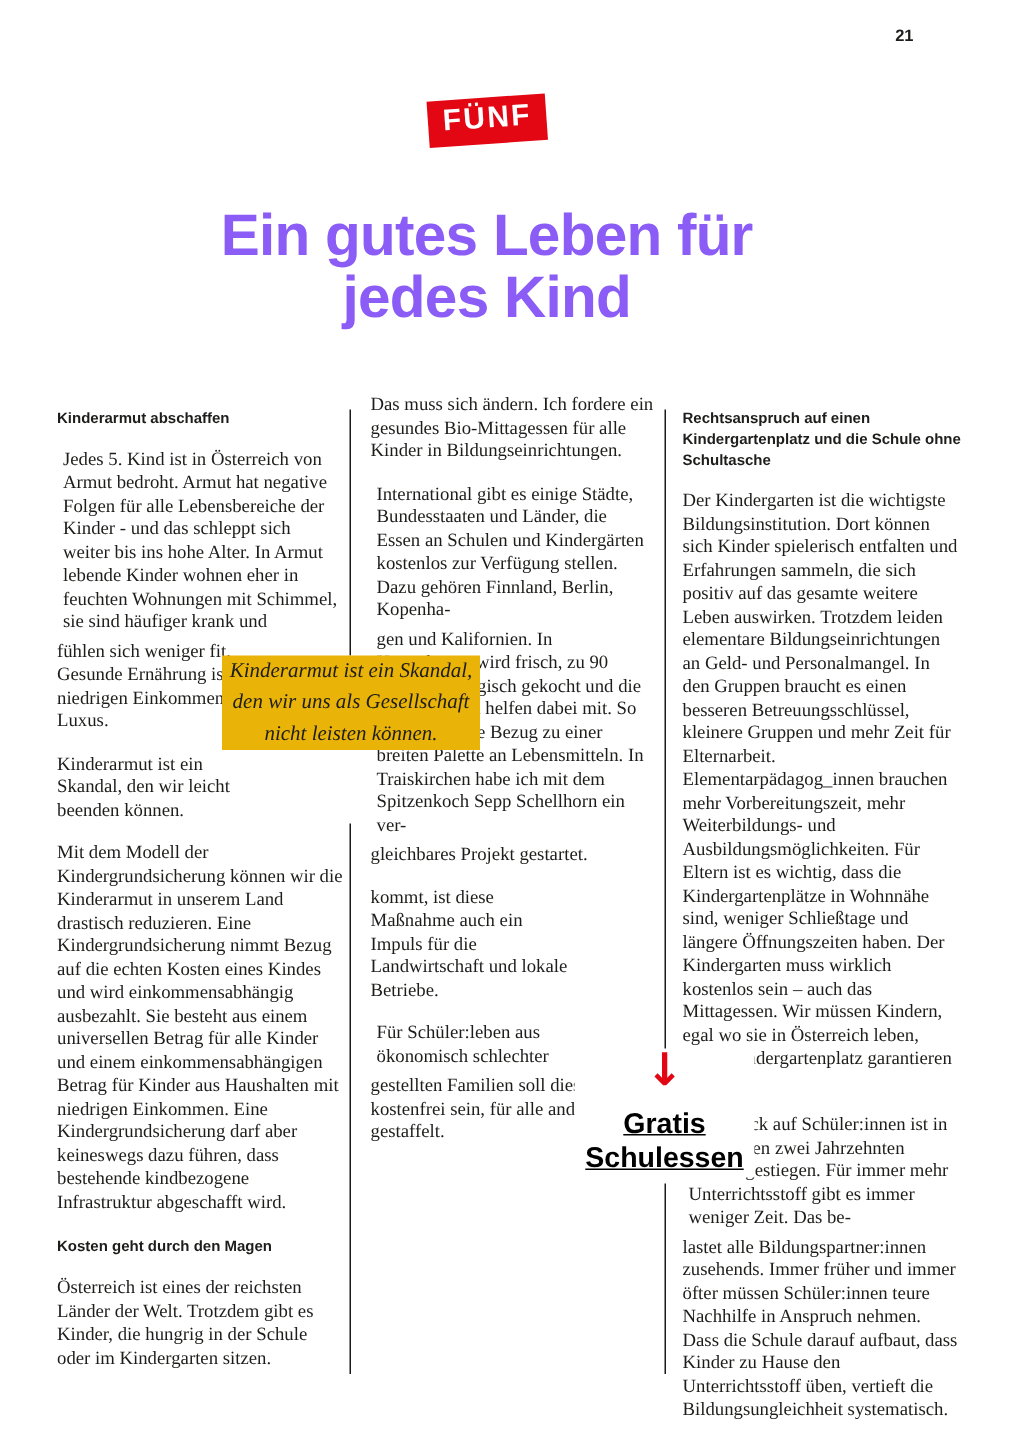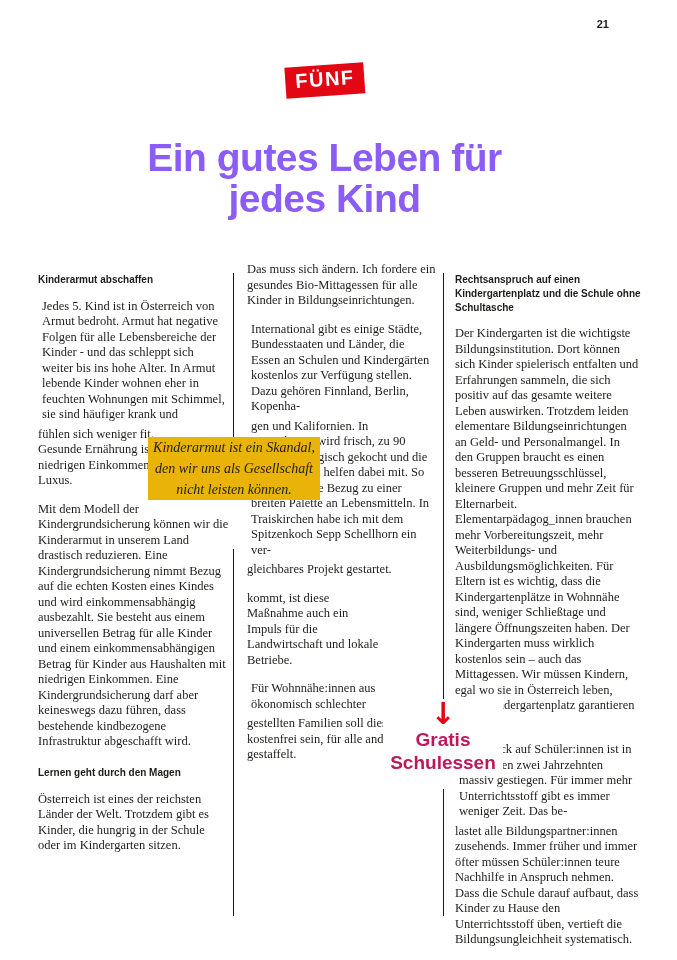--- a/index.html
+++ b/index.html
@@ -69,23 +69,24 @@
   .callout{
     position:absolute;left:383px;top:699px;width:120px;
     text-align:center;background:#ffffff;
   }
   .callout .arrow{
     color:#e30613;font-size:30px;line-height:1;
     font-family:"DejaVu Sans", sans-serif;
     font-weight:bold;
   }
   .callout .label{
-    color:#be185d;
+    margin-top:10px;
+    color:#000000;
     font-family:"Liberation Sans", sans-serif;
-    font-weight:bold;font-size:19px;line-height:1.2;
+    font-weight:bold;font-size:19px;line-height:1.2;text-decoration:underline;
   }
 </style>
 </head>
 <body>
 
 <div class="page">
 
   <div class="page-number">21</div>
 
   <div class="badge">FÜNF</div>
@@ -94,32 +95,33 @@
 
   <div class="divider div1a"></div>
   <div class="divider div1b"></div>
   <div class="divider div2a"></div>
   <div class="divider div2b"></div>
 
   <div class="col col-left">
     <h3>Kinderarmut abschaffen</h3>
     <p class="joined">Jedes 5. Kind ist in Österreich von Armut bedroht. Armut hat negative Folgen für alle Lebensbereiche der Kinder - und das schleppt sich weiter bis ins hohe Alter. In Armut lebende Kinder wohnen eher in feuchten Wohnungen mit Schimmel, sie sind häufiger krank und</p>
     <p class="narrow">fühlen sich weniger fit. Gesunde Ernährung ist mit niedrigen Einkommen ein Luxus.</p>
+    <p class="narrow">Kinderarmut ist ein Skandal, den wir leicht beenden können.</p>
     <p>Mit dem Modell der Kindergrundsicherung können wir die Kinderarmut in unserem Land drastisch reduzieren. Eine Kindergrundsicherung nimmt Bezug auf die echten Kosten eines Kindes und wird einkommensabhängig ausbezahlt. Sie besteht aus einem universellen Betrag für alle Kinder und einem einkommensabhängigen Betrag für Kinder aus Haushalten mit niedrigen Einkommen. Eine Kindergrundsicherung darf aber keineswegs dazu führen, dass bestehende kindbezogene Infrastruktur abgeschafft wird.</p>
-    <h3 class="spaced">Lernen geht durch den Magen</h3>
+    <h3 class="spaced">Kosten geht durch den Magen</h3>
     <p>Österreich ist eines der reichsten Länder der Welt. Trotzdem gibt es Kinder, die hungrig in der Schule oder im Kindergarten sitzen.</p>
   </div>
 
   <div class="col col-mid">
     <p>Das muss sich ändern. Ich fordere ein gesundes Bio-Mittagessen für alle Kinder in Bildungseinrichtungen.</p>
     <p class="joined">International gibt es einige Städte, Bundesstaaten und Länder, die Essen an Schulen und Kindergärten kostenlos zur Verfügung stellen. Dazu gehören Finnland, Berlin, Kopenha-</p>
     <p class="joined indent">gen und Kalifornien. In Kopenhagen wird frisch, zu 90 Prozent biologisch gekocht und die Schüler:innen helfen dabei mit. So bekommen sie Bezug zu einer breiten Palette an Lebensmitteln. In Traiskirchen habe ich mit dem Spitzenkoch Sepp Schellhorn ein ver-</p>
     <p>gleichbares Projekt gestartet.</p>
     <p class="narrow">kommt, ist diese Maßnahme auch ein Impuls für die Landwirtschaft und lokale Betriebe.</p>
-    <p class="joined narrow">Für Wohnnähe:innen aus ökonomisch schlechter</p>
+    <p class="joined narrow">Für Schüler:leben aus ökonomisch schlechter</p>
     <p>gestellten Familien soll dieses Studie kostenfrei sein, für alle anderen sozial gestaffelt.</p>
   </div>
 
   <div class="col col-right">
     <h3>Rechtsanspruch auf einen Kindergartenplatz und die Schule ohne Schultasche</h3>
     <p>Der Kindergarten ist die wichtigste Bildungsinstitution. Dort können sich Kinder spielerisch entfalten und Erfahrungen sammeln, die sich positiv auf das gesamte weitere Leben auswirken. Trotzdem leiden elementare Bildungseinrichtungen an Geld- und Personalmangel. In den Gruppen braucht es einen besseren Betreuungsschlüssel, kleinere Gruppen und mehr Zeit für Elternarbeit. Elementarpädagog_innen brauchen mehr Vorbereitungszeit, mehr Weiterbildungs- und Ausbildungsmöglichkeiten. Für Eltern ist es wichtig, dass die Kindergartenplätze in Wohnnähe sind, weniger Schließtage und längere Öffnungszeiten haben. Der Kindergarten muss wirklich kostenlos sein – auch das Mittagessen. Wir müssen Kindern, egal wo sie in Österreich leben, einen Kindergartenplatz garantieren können.</p>
     <p class="joined indent">Der Druck auf Schüler:innen ist in den letzten zwei Jahrzehnten massiv gestiegen. Für immer mehr Unterrichtsstoff gibt es immer weniger Zeit. Das be-</p>
     <p>lastet alle Bildungspartner:innen zusehends. Immer früher und immer öfter müssen Schüler:innen teure Nachhilfe in Anspruch nehmen. Dass die Schule darauf aufbaut, dass Kinder zu Hause den Unterrichtsstoff üben, vertieft die Bildungsungleichheit systematisch.</p>
   </div>
 

